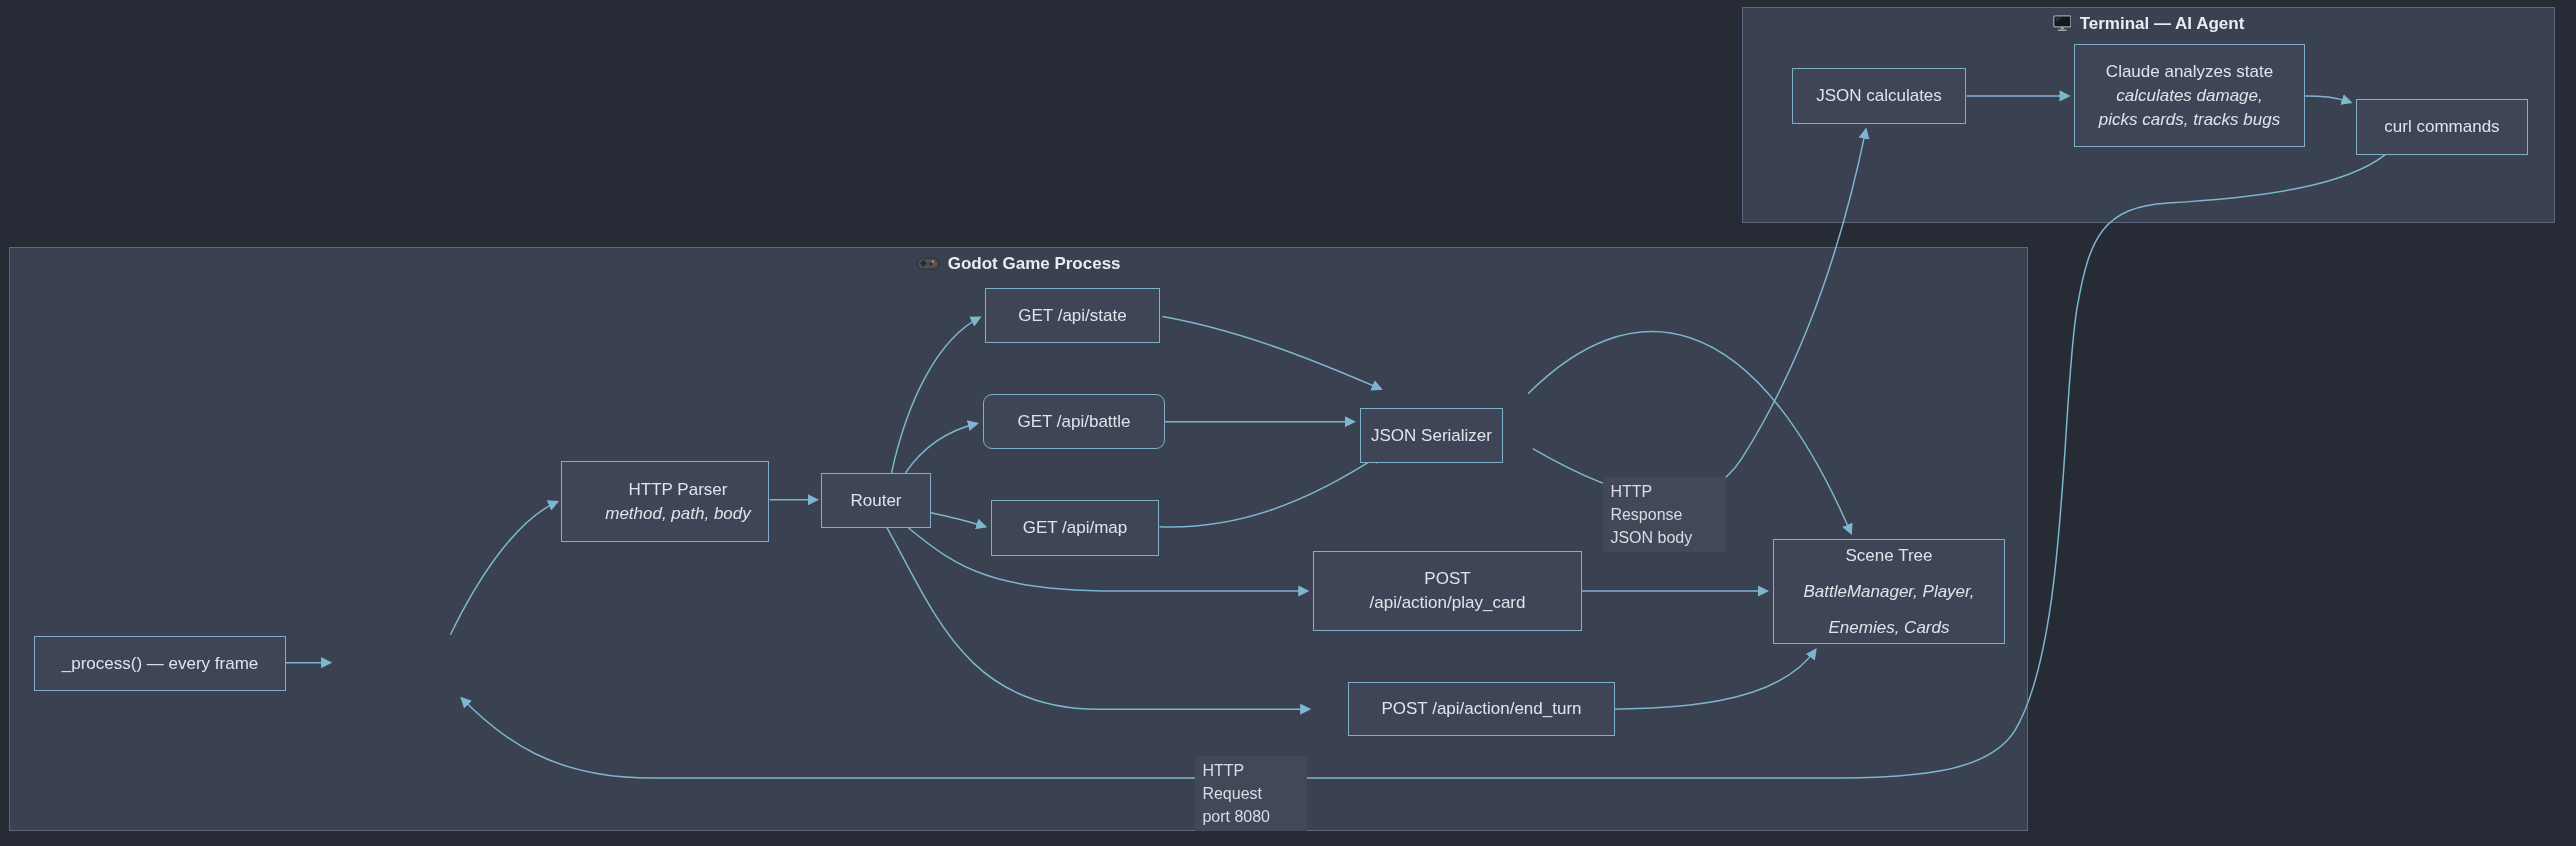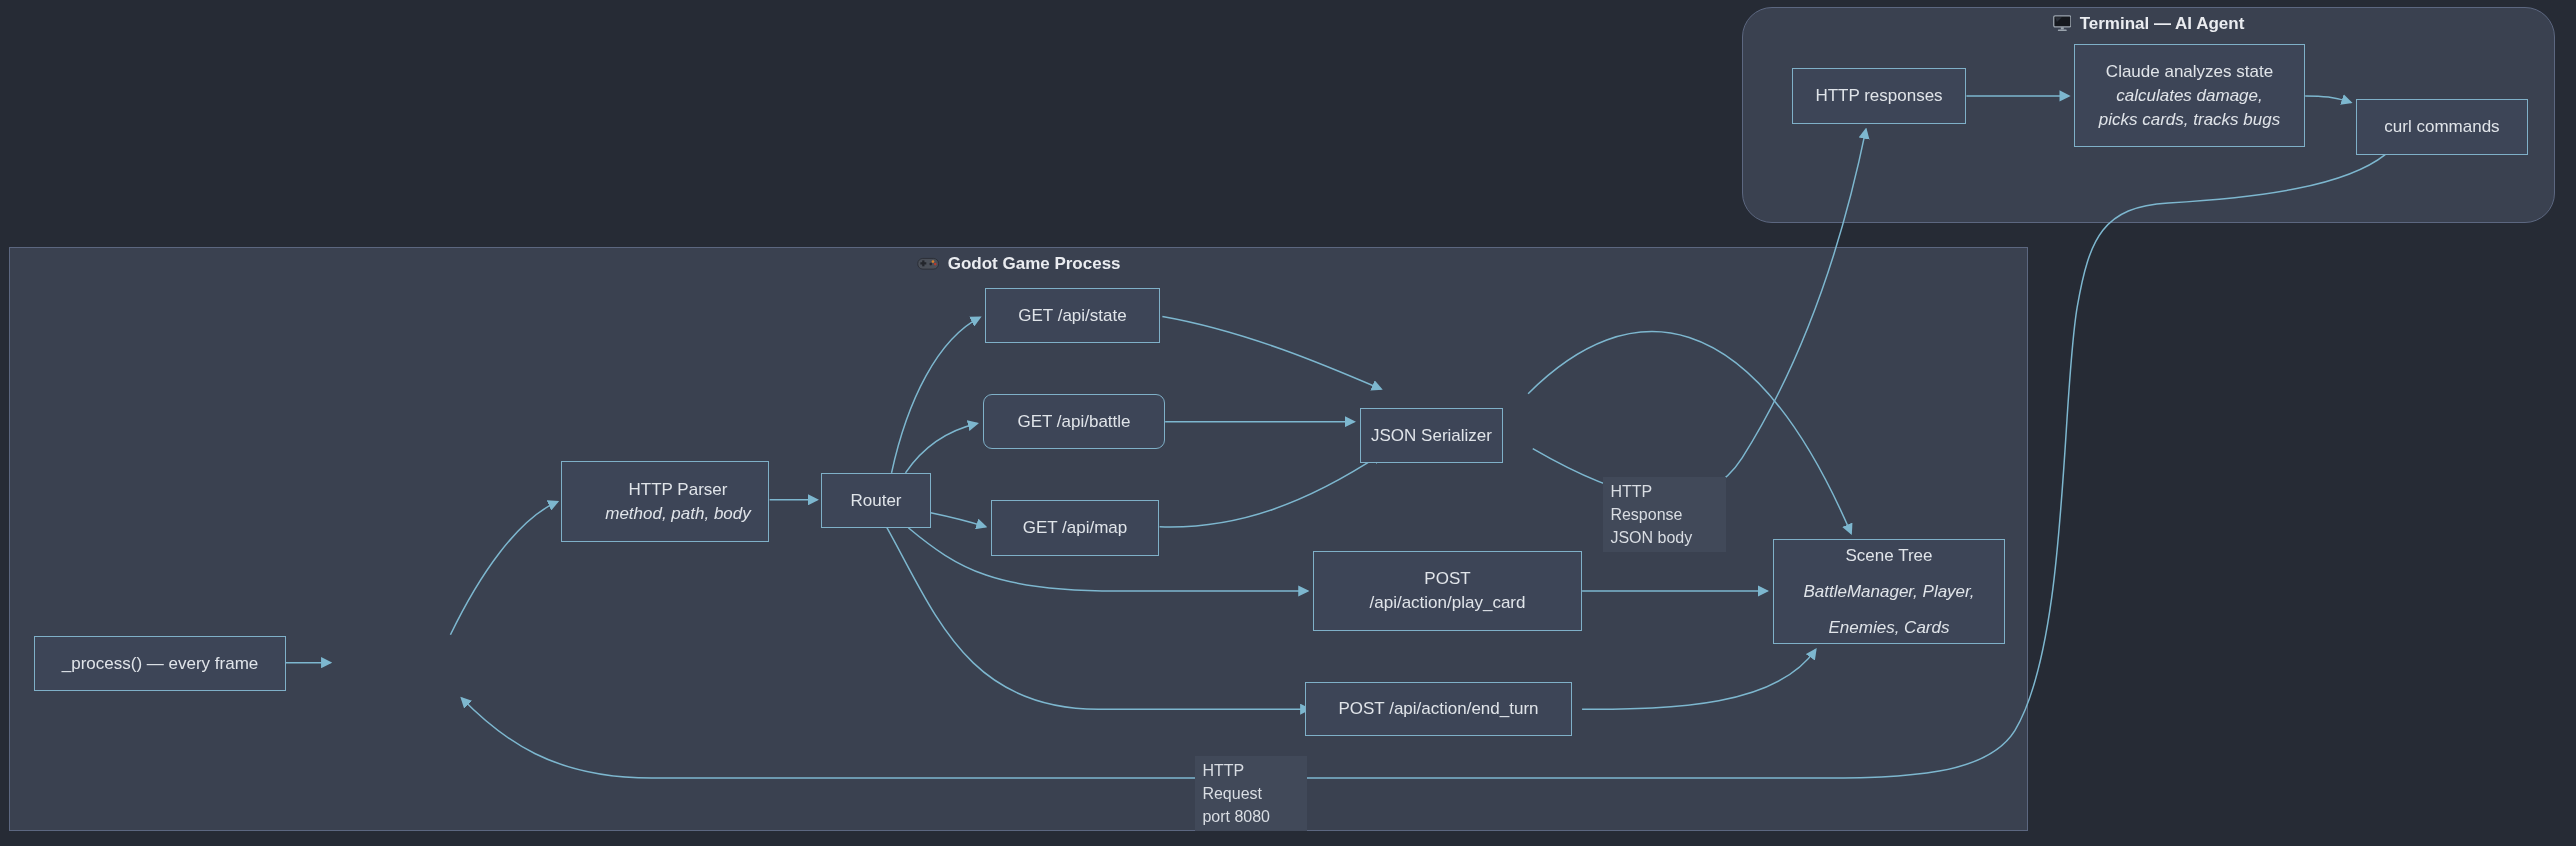--- a/index.html
+++ b/index.html
@@ -40,21 +40,21 @@
         <rect x="3.6" y="6.6" width="6.4" height="2.4" fill="#23262c"></rect>
         <rect x="5.6" y="4.6" width="2.4" height="6.4" fill="#23262c"></rect>
         <circle cx="17.2" cy="5.9" r="1.4" fill="#d9822b"></circle>
         <circle cx="19.6" cy="8.6" r="1.4" fill="#b23a30"></circle>
         <circle cx="14.8" cy="8.6" r="1.4" fill="#23262c"></circle>
       </svg>
       <span>Godot Game Process</span>
     </div>
   </div>
 
-  <div class="container" style="left:1742px;top:7.4px;width:813px;height:216px;border-radius:30px;">
+  <div class="container" style="left:1742px;top:7.4px;width:813px;height:216px;">
     <div class="ctitle">
       <svg class="icon" width="18.6" height="17" viewBox="0 0 20 18">
         <rect x="0.8" y="0.8" width="18.4" height="11.8" rx="1.4" fill="#15181e" stroke="#9aa3ad" stroke-width="1.4"></rect>
         <path d="M2.2 2.2 L9.5 2.2 L4.2 7.5 Z" fill="#2c313b"></path>
         <rect x="8.4" y="13" width="3.2" height="2.4" fill="#9aa3ad"></rect>
         <rect x="5.2" y="15.4" width="9.6" height="1.8" rx="0.9" fill="#9aa3ad"></rect>
       </svg>
       <span>Terminal — AI Agent</span>
     </div>
   </div>
@@ -122,32 +122,32 @@
 
   <div class="node" style="left:1360px;top:408px;width:143px;height:55px;">
     <span>JSON Serializer</span>
   </div>
 
   <div class="node" style="left:1313px;top:551px;width:269px;height:80px;">
     <span>POST</span>
     <span>/api/action/play_card</span>
   </div>
 
-  <div class="node" style="left:1305px;top:682px;width:267px;height:54px;">
+  <div class="node" style="left:1348px;top:682px;width:267px;height:54px;">
     <span>POST /api/action/end_turn</span>
   </div>
 
   <div class="node" style="left:1773px;top:539px;width:232px;height:105px;gap:12px;">
     <span>Scene Tree</span>
     <span class="sub">BattleManager, Player,</span>
     <span class="sub">Enemies, Cards</span>
   </div>
 
   <div class="node" style="left:1792px;top:68px;width:174px;height:56px;">
-    <span>HTTP responses</span>
+    <span>JSON calculates</span>
   </div>
 
   <div class="node" style="left:2074px;top:44px;width:231px;height:103px;text-align:right;">
     <span>Claude analyzes state</span>
     <span class="sub">calculates damage,</span>
     <span class="sub">picks cards, tracks bugs</span>
   </div>
 
   <div class="node" style="left:2356px;top:99px;width:172px;height:56px;">
     <span>curl commands</span>

